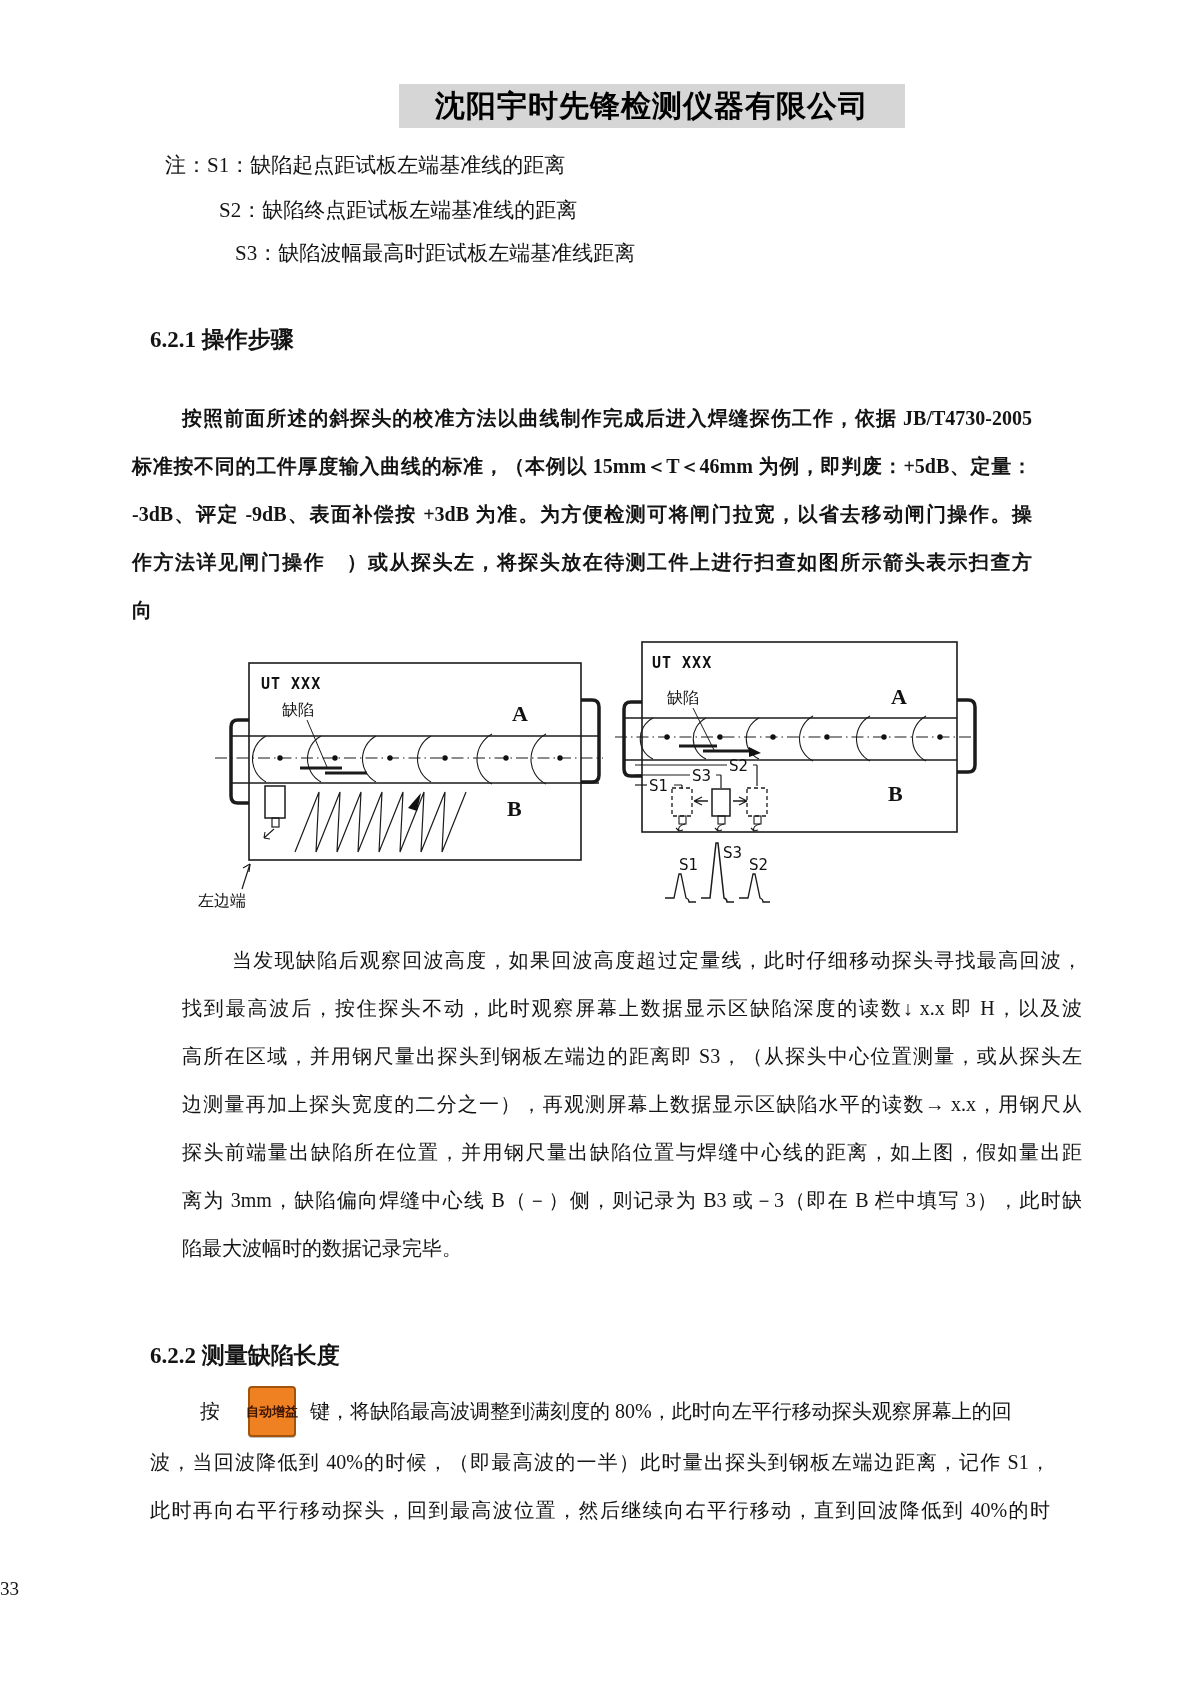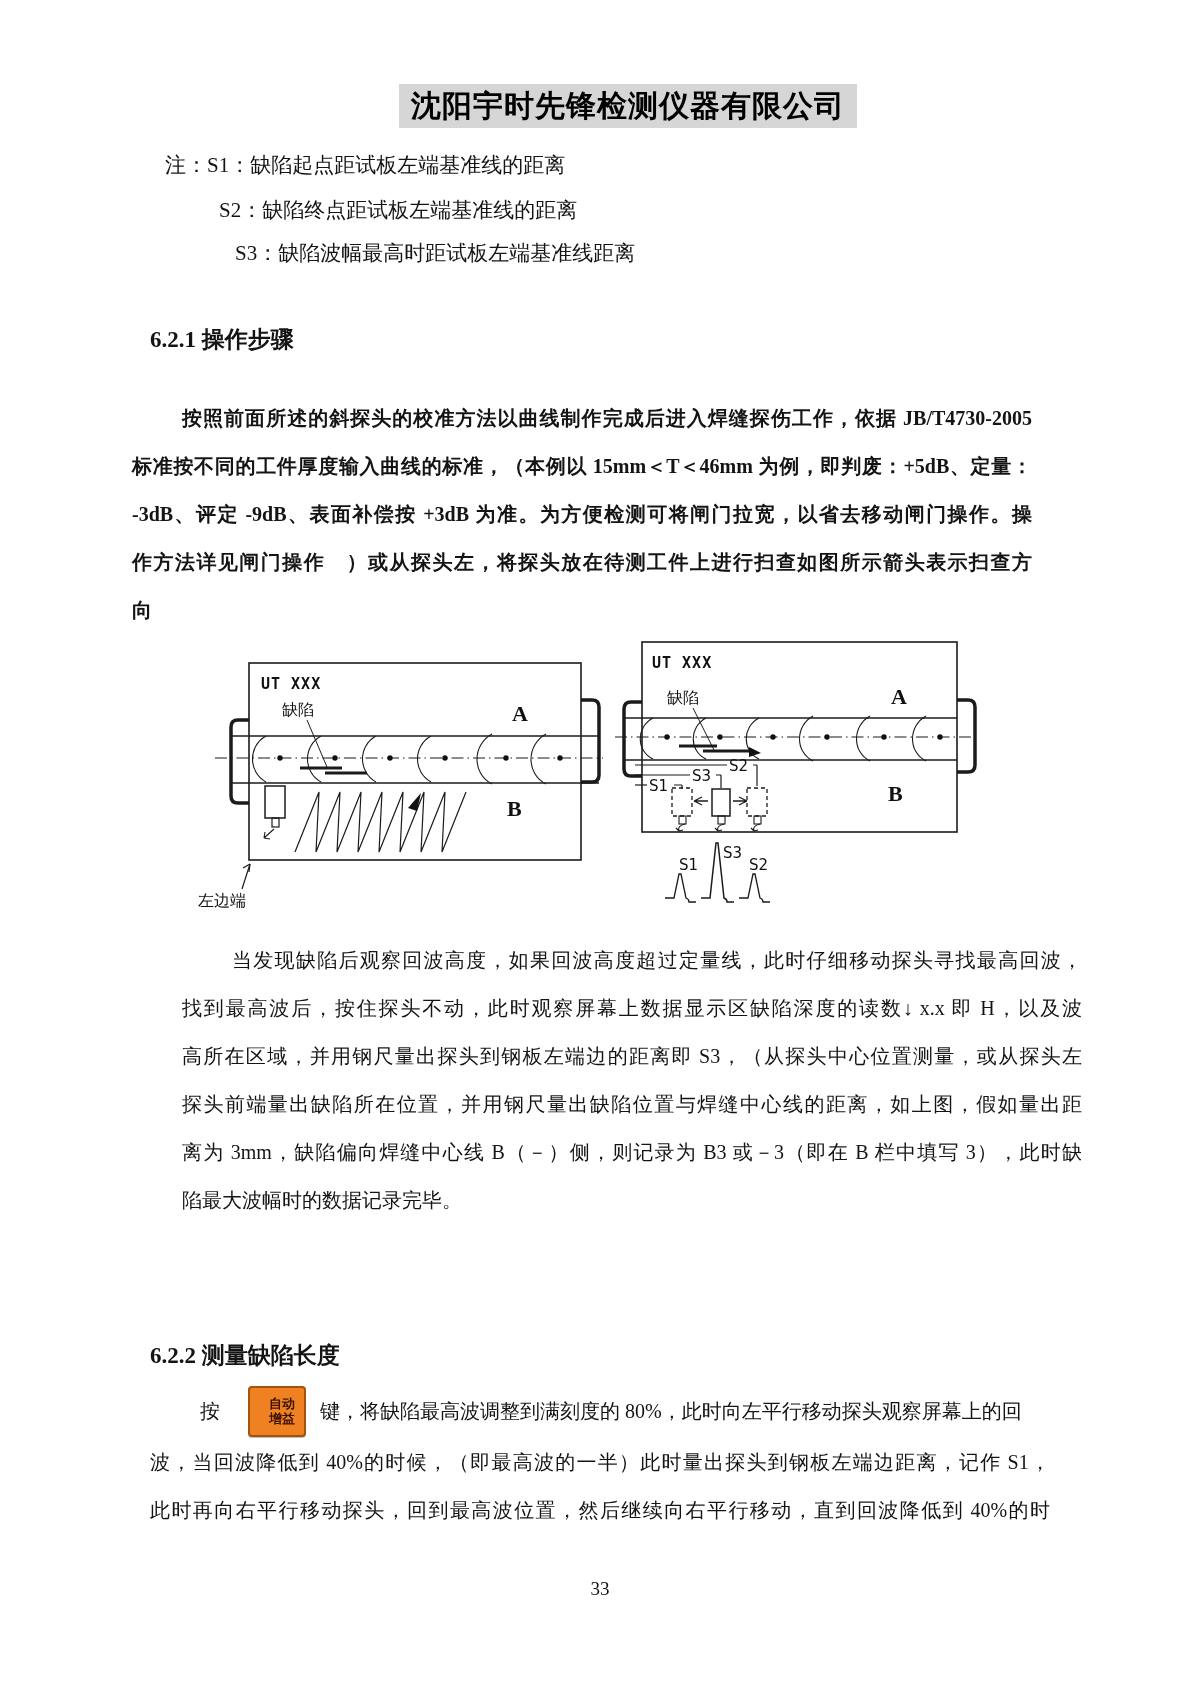--- a/index.html
+++ b/index.html
@@ -4,21 +4,21 @@
 <style>
   html,body{margin:0;padding:0;}
   body{
     width:1200px;height:1697px;position:relative;background:#ffffff;
     font-family:"Liberation Serif","DejaVu Serif",serif;color:#141414;
     -webkit-font-smoothing:antialiased;
   }
   .abs{position:absolute;}
   
   .title{
-    left:399px;top:84px;width:458px;height:44px;background:#d6d6d6;
+    left:399px;top:84px;width:506px;height:44px;background:#d6d6d6;
     font-size:30px;font-weight:bold;line-height:44px;text-align:center;
     letter-spacing:1px;color:#000;
   }
   
   .note{font-size:21px;line-height:26px;white-space:nowrap;}
   .n1{left:165px;top:152px;}
   .n2{left:219px;top:197px;}
   .n3{left:235px;top:240px;}
   
   .h{font-size:23px;font-weight:bold;white-space:nowrap;}
@@ -35,35 +35,35 @@
   }
   .tline.indent{text-indent:50px;}
   .tline.lastleft{text-align:left;text-align-last:left;}
   
   .line622{
     left:150px;top:1382px;width:900px;height:58px;
     display:flex;align-items:center;font-size:20px;white-space:nowrap;
   }
   .line622 .pfx{margin-left:50px;margin-right:28px;}
   .gainbtn{
-    display:inline-flex;flex-direction:column;align-items:center;justify-content:center;
+    display:inline-flex;flex-direction:row;align-items:center;justify-content:center;
     width:44px;height:47px;background:#ef8122;border:2px solid #a3540b;border-radius:4px;
     font-family:"Liberation Sans","DejaVu Sans",sans-serif;
     font-size:13px;line-height:15px;font-weight:bold;color:#3d1404;
-    box-shadow:0 1px 0 rgba(0,0,0,.25);margin-right:14px;padding-left:10px;
+    box-shadow:0 1px 0 rgba(0,0,0,.25);margin-right:14px;
   }
   .sfx{}
   
   svg .stroke{stroke:#1b1b1b;fill:none;}
   svg text{fill:#111;}
   .dj{font-family:"DejaVu Sans Mono","Liberation Mono",monospace;font-weight:bold;font-size:15px;letter-spacing:1px;}
   .cn{font-size:16px;font-family:"Liberation Serif",serif;}
   .ab{font-family:"Liberation Serif",serif;font-weight:bold;font-size:22px;}
   .sl{font-family:"DejaVu Sans","Liberation Sans",sans-serif;font-size:15px;}
-  .pagenum{left:0;top:1578px;width:1200px;text-align:center;font-size:19px;}
+  .pagenum{left:0;top:1578px;width:1200px;text-align:left;font-size:19px;}
 </style>
 </head>
 <body>
 
 <div>
 
   <div class="abs title">沈阳宇时先锋检测仪器有限公司</div>
 
   <div class="abs note n1">注：S1：缺陷起点距试板左端基准线的距离</div>
   <div class="abs note n2">S2：缺陷终点距试板左端基准线的距离</div>
@@ -194,20 +194,21 @@
       <path class="stroke" stroke-width="1.3" d="M70,308 h9 l5,-24 h2 l5,24 q3,1 3,4 h7"></path>
       <path class="stroke" stroke-width="1.5" d="M106,308 h9 l6,-55 h2 l6,55 q3,1 3,4 h7"></path>
       <path class="stroke" stroke-width="1.3" d="M144,308 h9 l5,-24 h2 l5,24 q3,1 3,4 h7"></path>
     </g>
   </svg>
 
   <div class="abs para p2">
       <div class="tline indent">当发现缺陷后观察回波高度，如果回波高度超过定量线，此时仔细移动探头寻找最高回波，</div>
       <div class="tline">找到最高波后，按住探头不动，此时观察屏幕上数据显示区缺陷深度的读数↓ x.x 即 H，以及波</div>
       <div class="tline">高所在区域，并用钢尺量出探头到钢板左端边的距离即 S3，（从探头中心位置测量，或从探头左</div>
+      <div class="tline">边测量再加上探头宽度的二分之一），再观测屏幕上数据显示区缺陷水平的读数→ x.x，用钢尺从</div>
       <div class="tline">探头前端量出缺陷所在位置，并用钢尺量出缺陷位置与焊缝中心线的距离，如上图，假如量出距</div>
       <div class="tline">离为 3mm，缺陷偏向焊缝中心线 B（－）侧，则记录为 B3 或－3（即在 B 栏中填写 3），此时缺</div>
       <div class="tline lastleft">陷最大波幅时的数据记录完毕。</div>
     </div>
 
   <div class="abs h h622">6.2.2 测量缺陷长度</div>
 
   <div class="abs line622">
     <span class="pfx">按</span>
     <span class="gainbtn">

